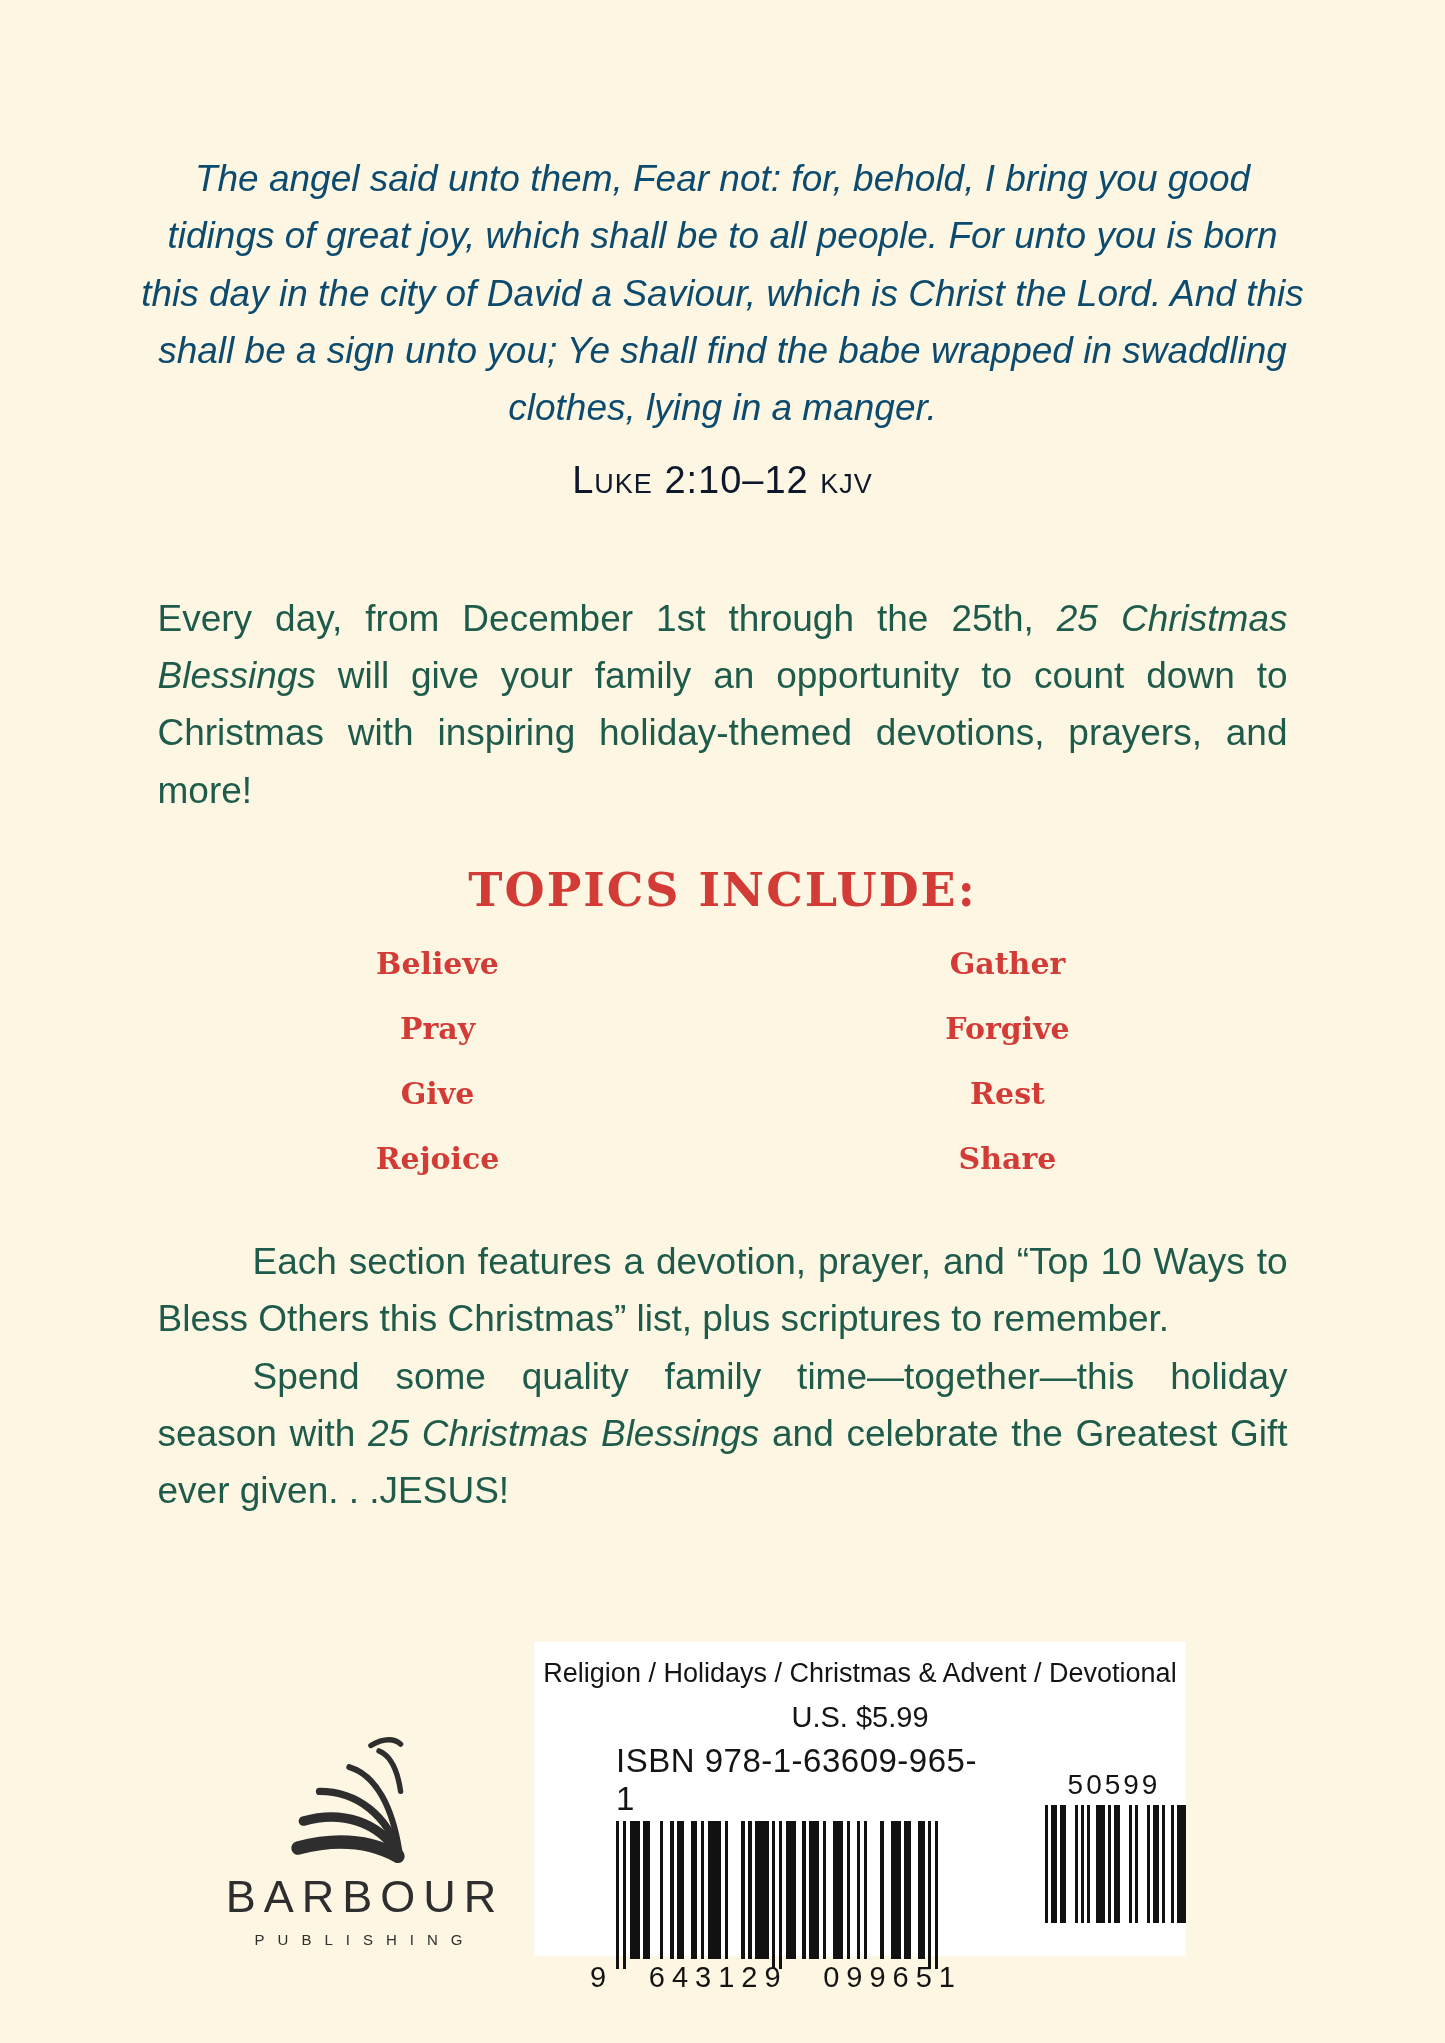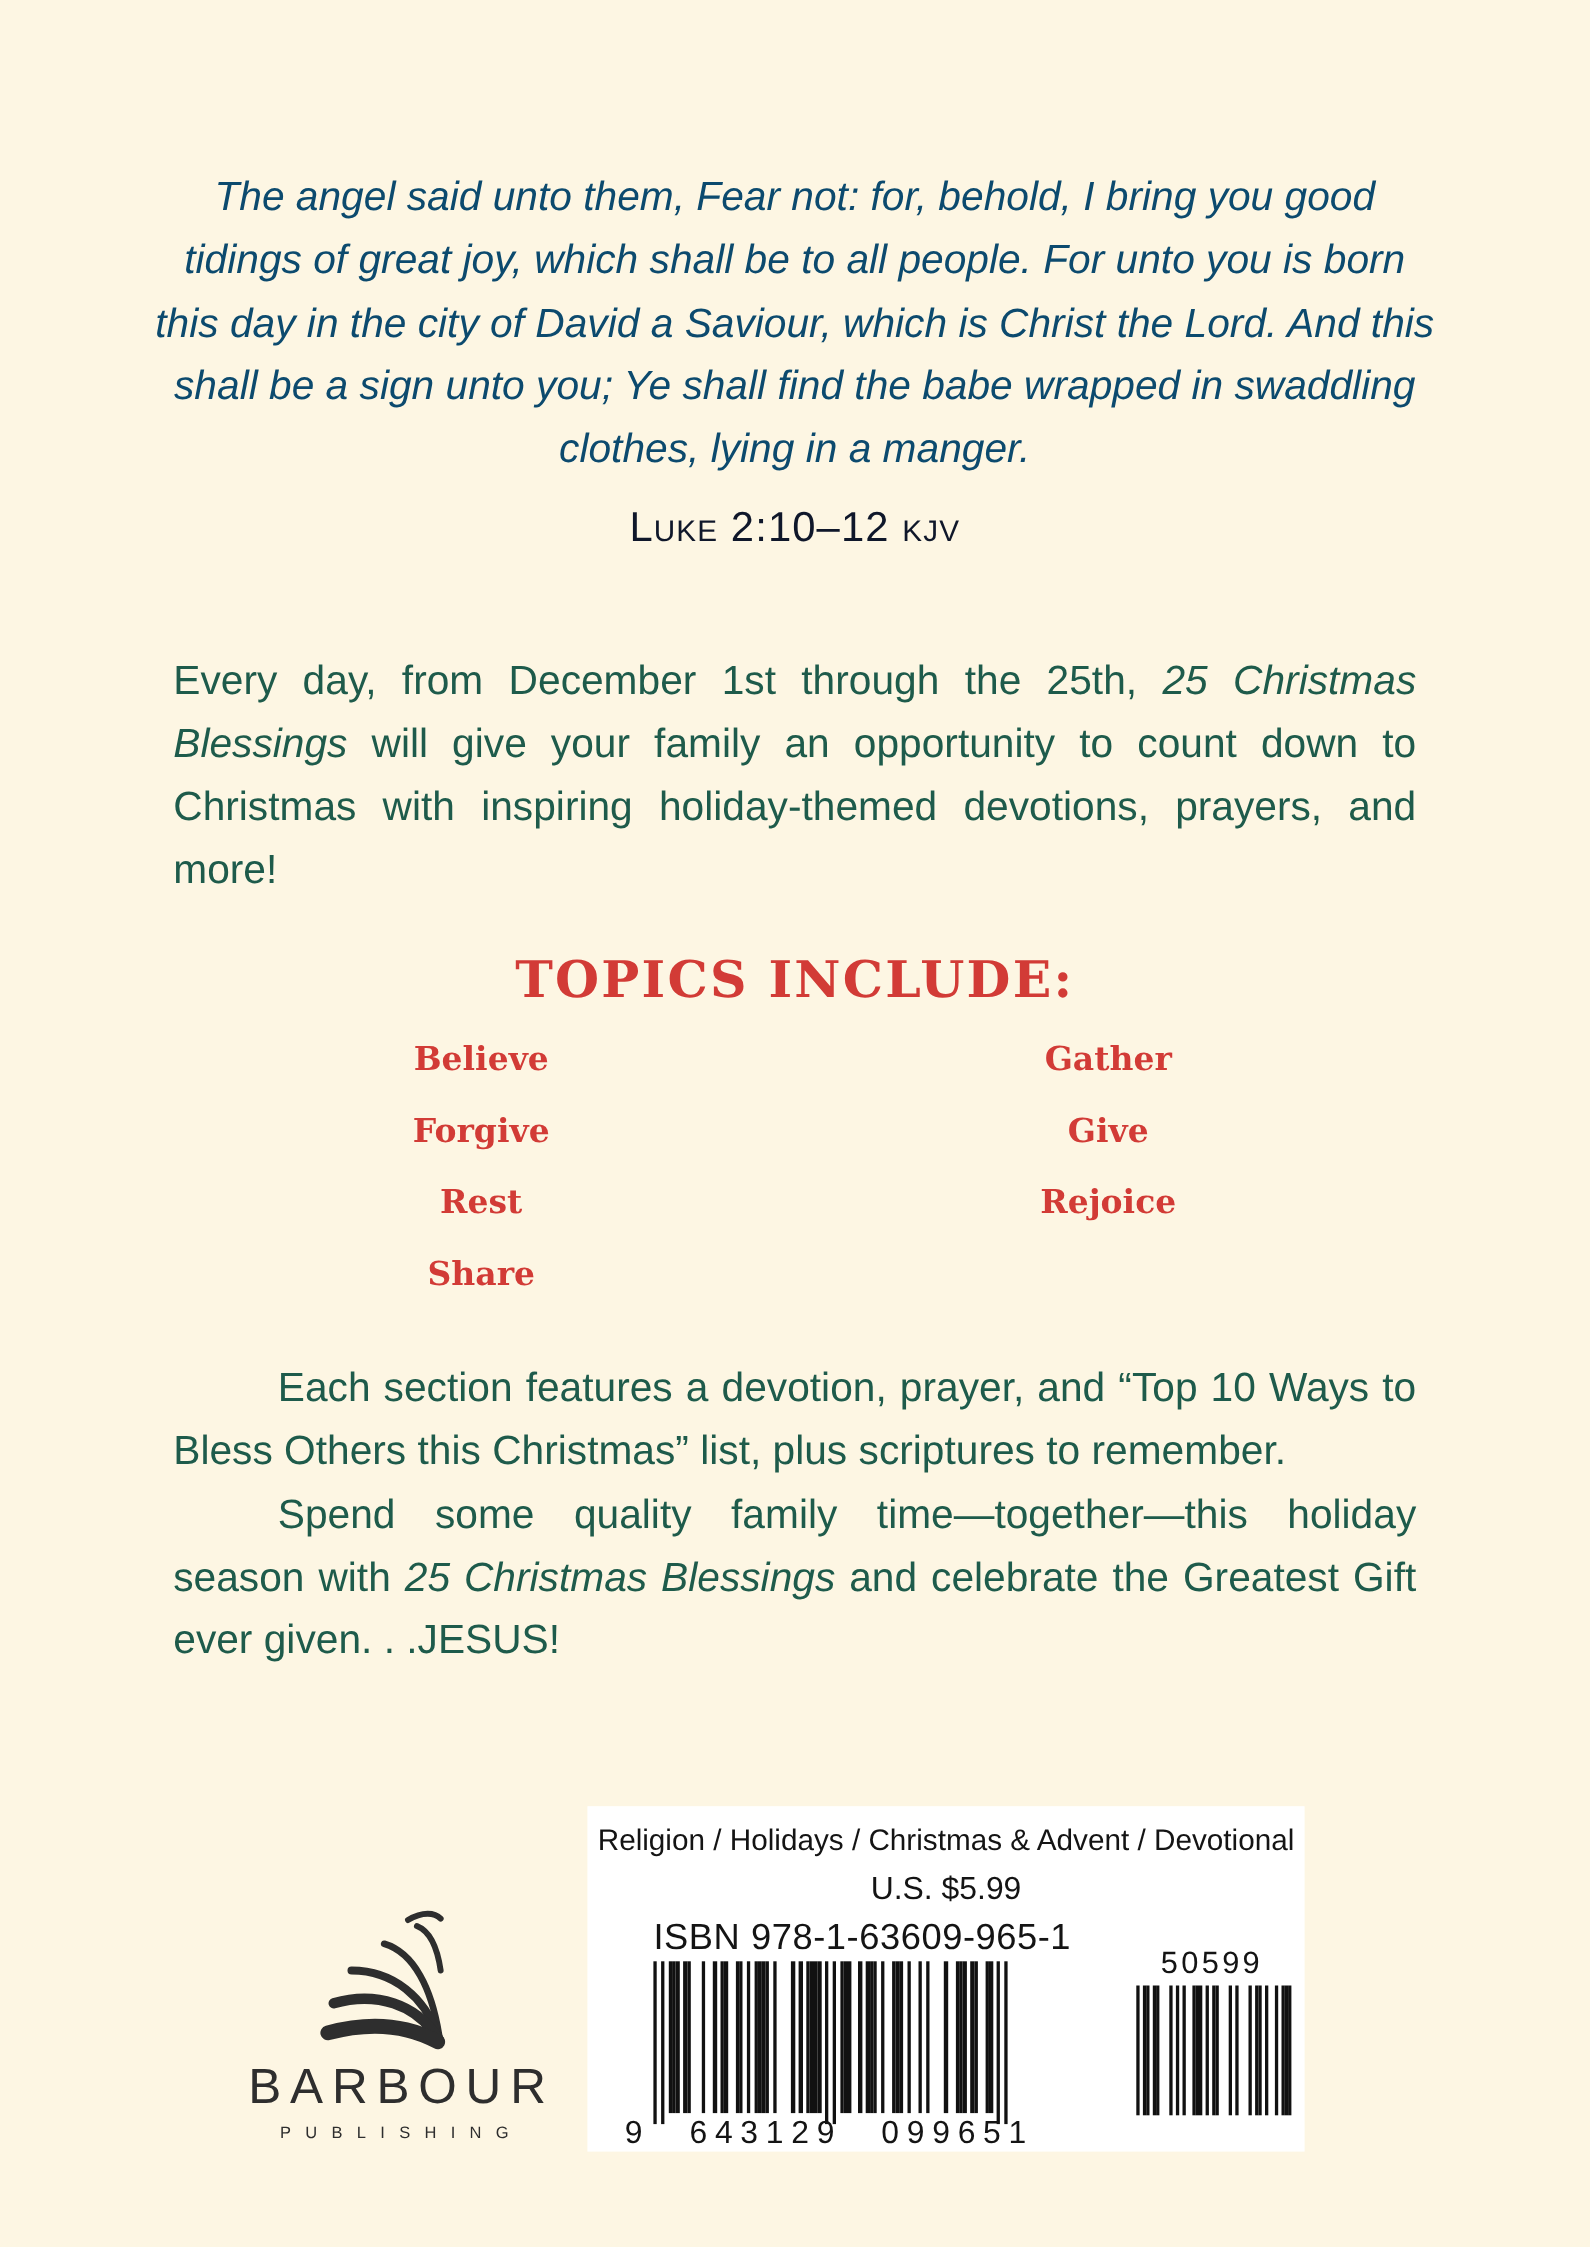--- a/index.html
+++ b/index.html
@@ -87,20 +87,21 @@
   }
   .price{
     margin-top:12px;
     text-align:center;
     font-size:29px;
   }
   .barcode-row{
     margin-top:8px;
     display:flex;
     align-items:flex-start;
+    padding-left:22px;
   }
   .isbn-block{margin-left:60px;}
   .isbn-label{
     font-size:33px;
     margin-bottom:3px;
     letter-spacing:0.5px;
   }
   .ean-bars{display:flex;align-items:flex-start;height:148px;}
   .ean-bars .bar{height:138px;background:#111;}
   .ean-bars .bar.tall{height:148px;}
@@ -152,20 +153,21 @@
   <div class="scripture">The angel said unto them, Fear not: for, behold, I bring you good tidings of great joy, which shall be to all people. For unto you is born this day in the city of David a Saviour, which is Christ the Lord. And this shall be a sign unto you; Ye shall find the babe wrapped in swaddling clothes, lying in a manger.</div>
   <div class="reference">Luke 2:10–12 kjv</div>
 
   <div class="intro"><span>Every day, from December 1st through the 25th, </span><span style="font-style: italic;">25 Christmas Blessings</span><span> will give your family an opportunity to count down to Christmas with inspiring holiday-themed devotions, prayers, and more!</span></div>
 
   <div class="topics-heading">TOPICS INCLUDE:</div>
 
   <div class="topics-grid">
     <div class="topic">Believe</div>
     <div class="topic">Gather</div>
+    <div class="topic">Pray</div>
     <div class="topic">Forgive</div>
     <div class="topic">Give</div>
     <div class="topic">Rest</div>
     <div class="topic">Rejoice</div>
     <div class="topic">Share</div>
   </div>
 
   <div class="body-para first"><span>Each section features a devotion, prayer, and “Top 10 Ways to Bless Others this Christmas” list, plus scriptures to remember.</span></div>
   <div class="body-para"><span>Spend some quality family time—together—this holiday season with </span><span style="font-style: italic;">25 Christmas Blessings</span><span> and celebrate the Greatest Gift ever given. . .JESUS!</span></div>
 

